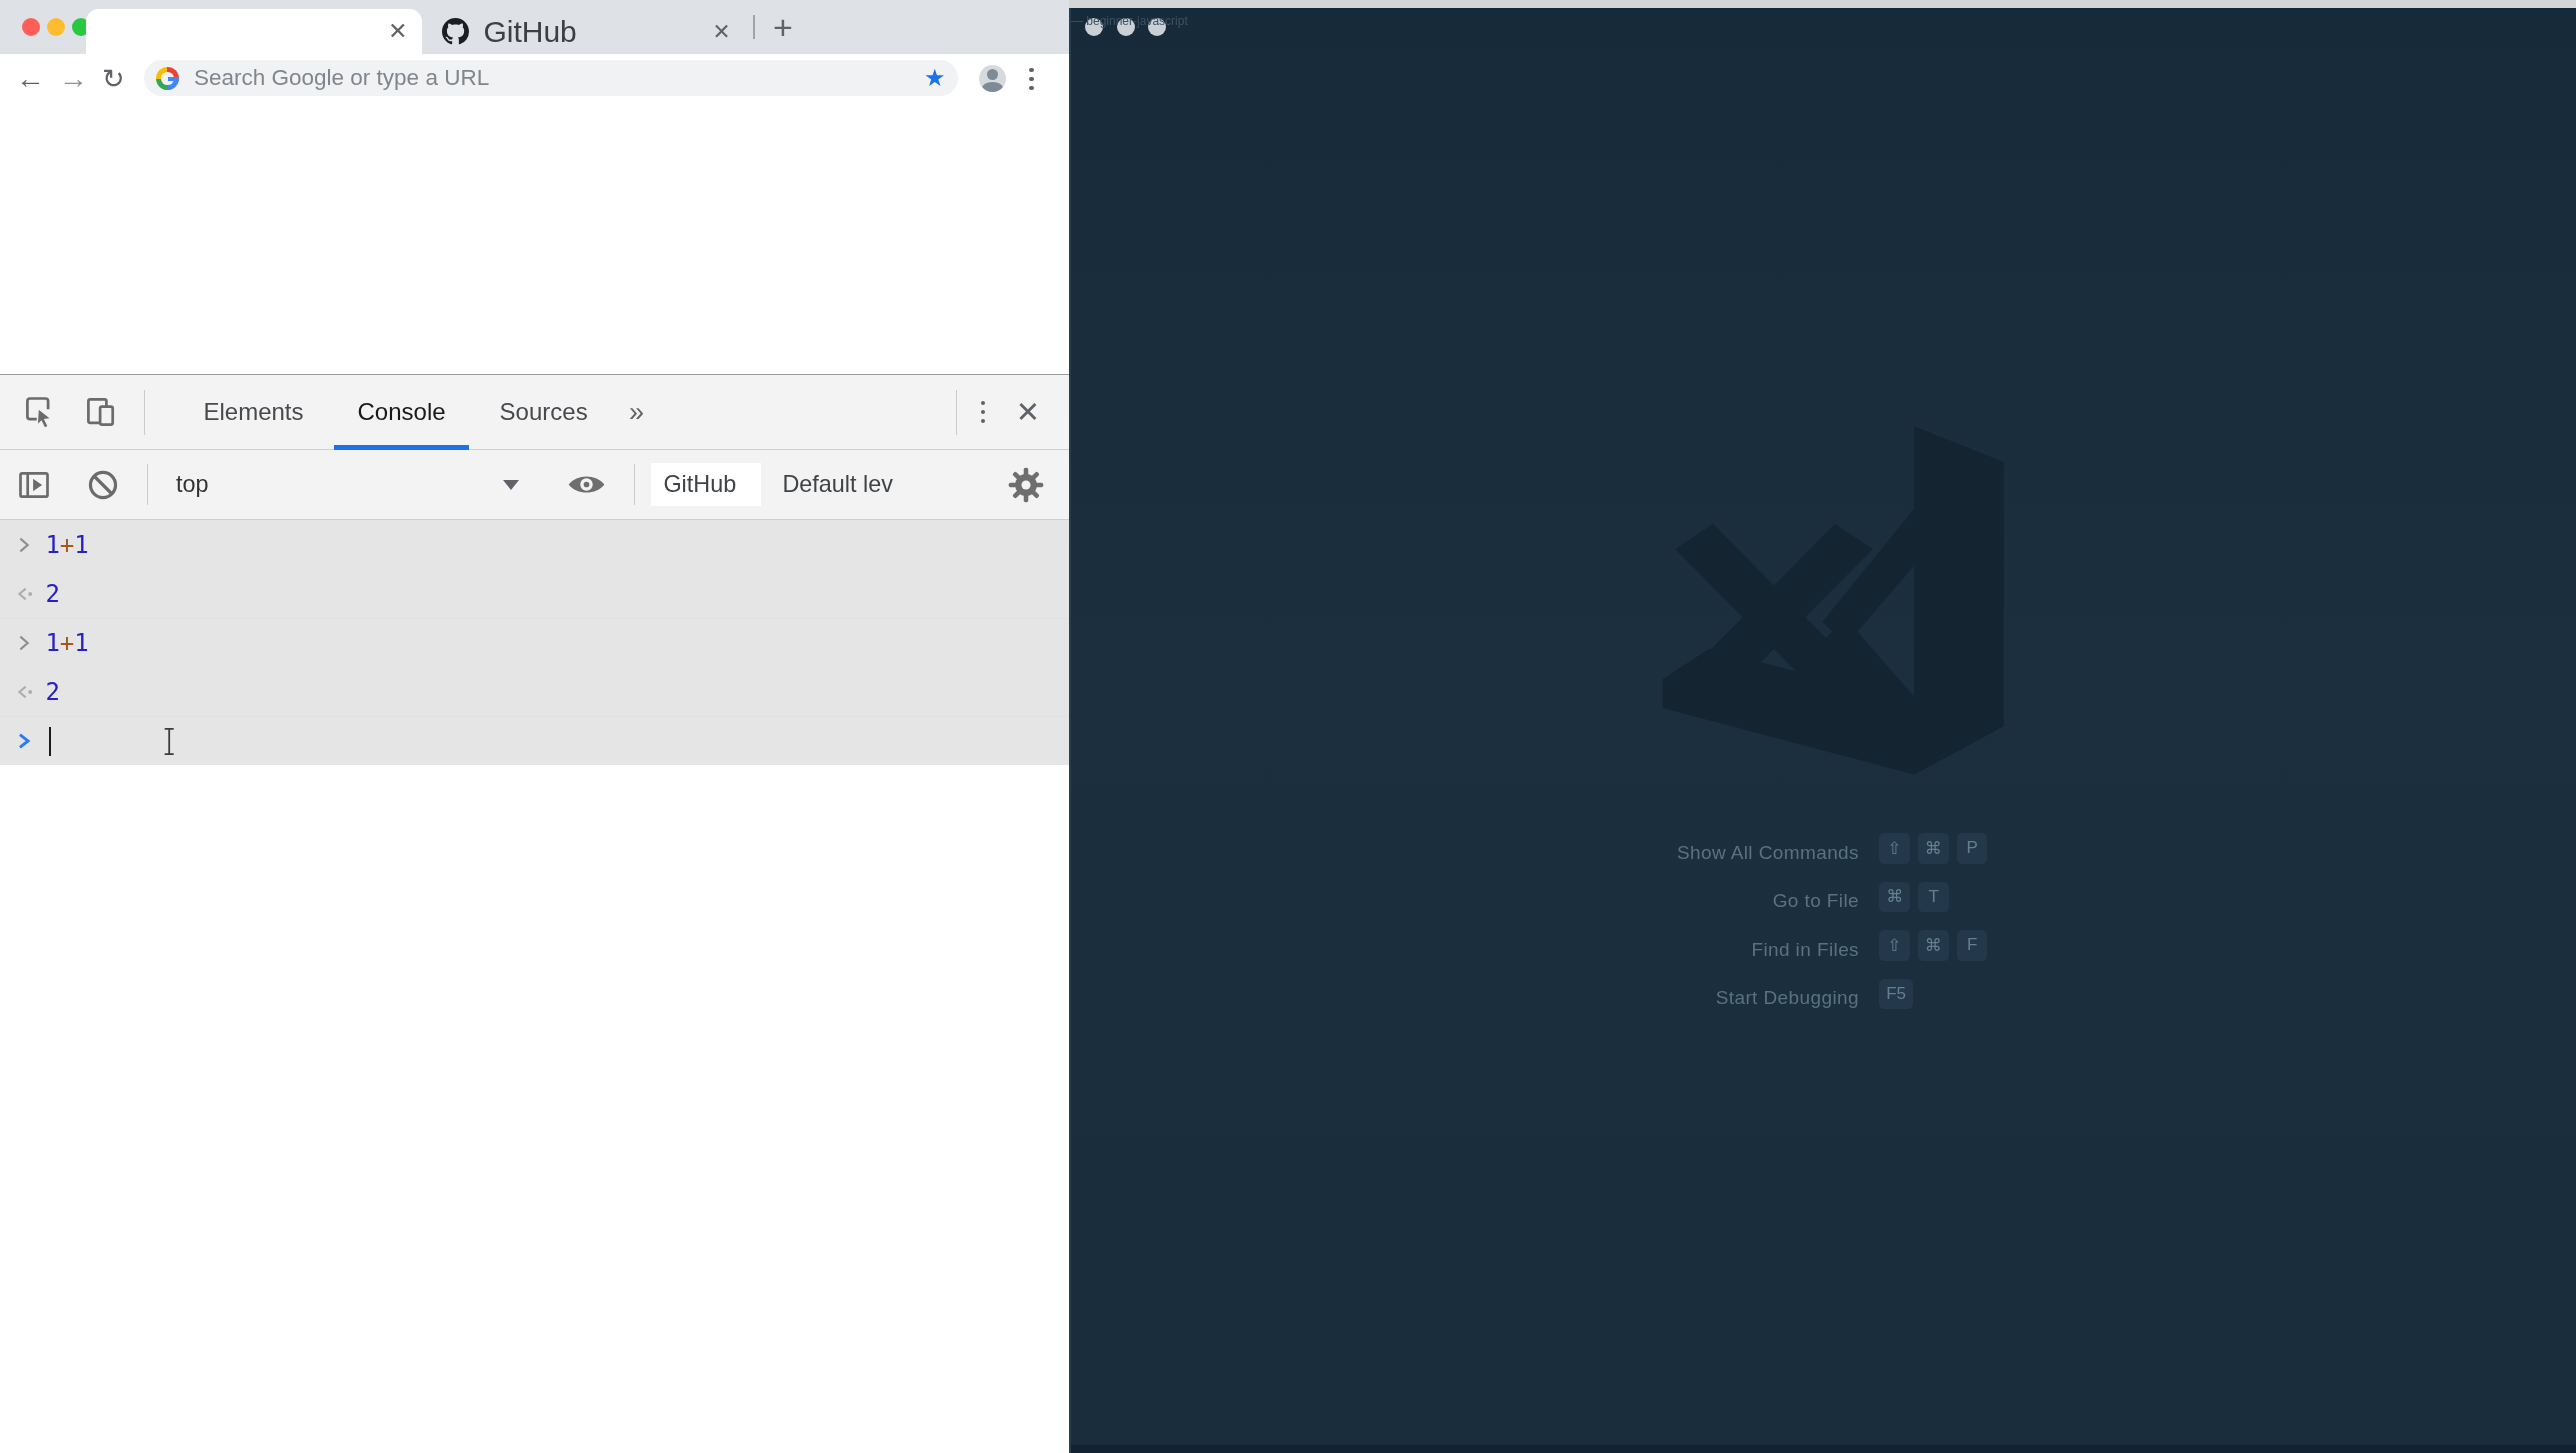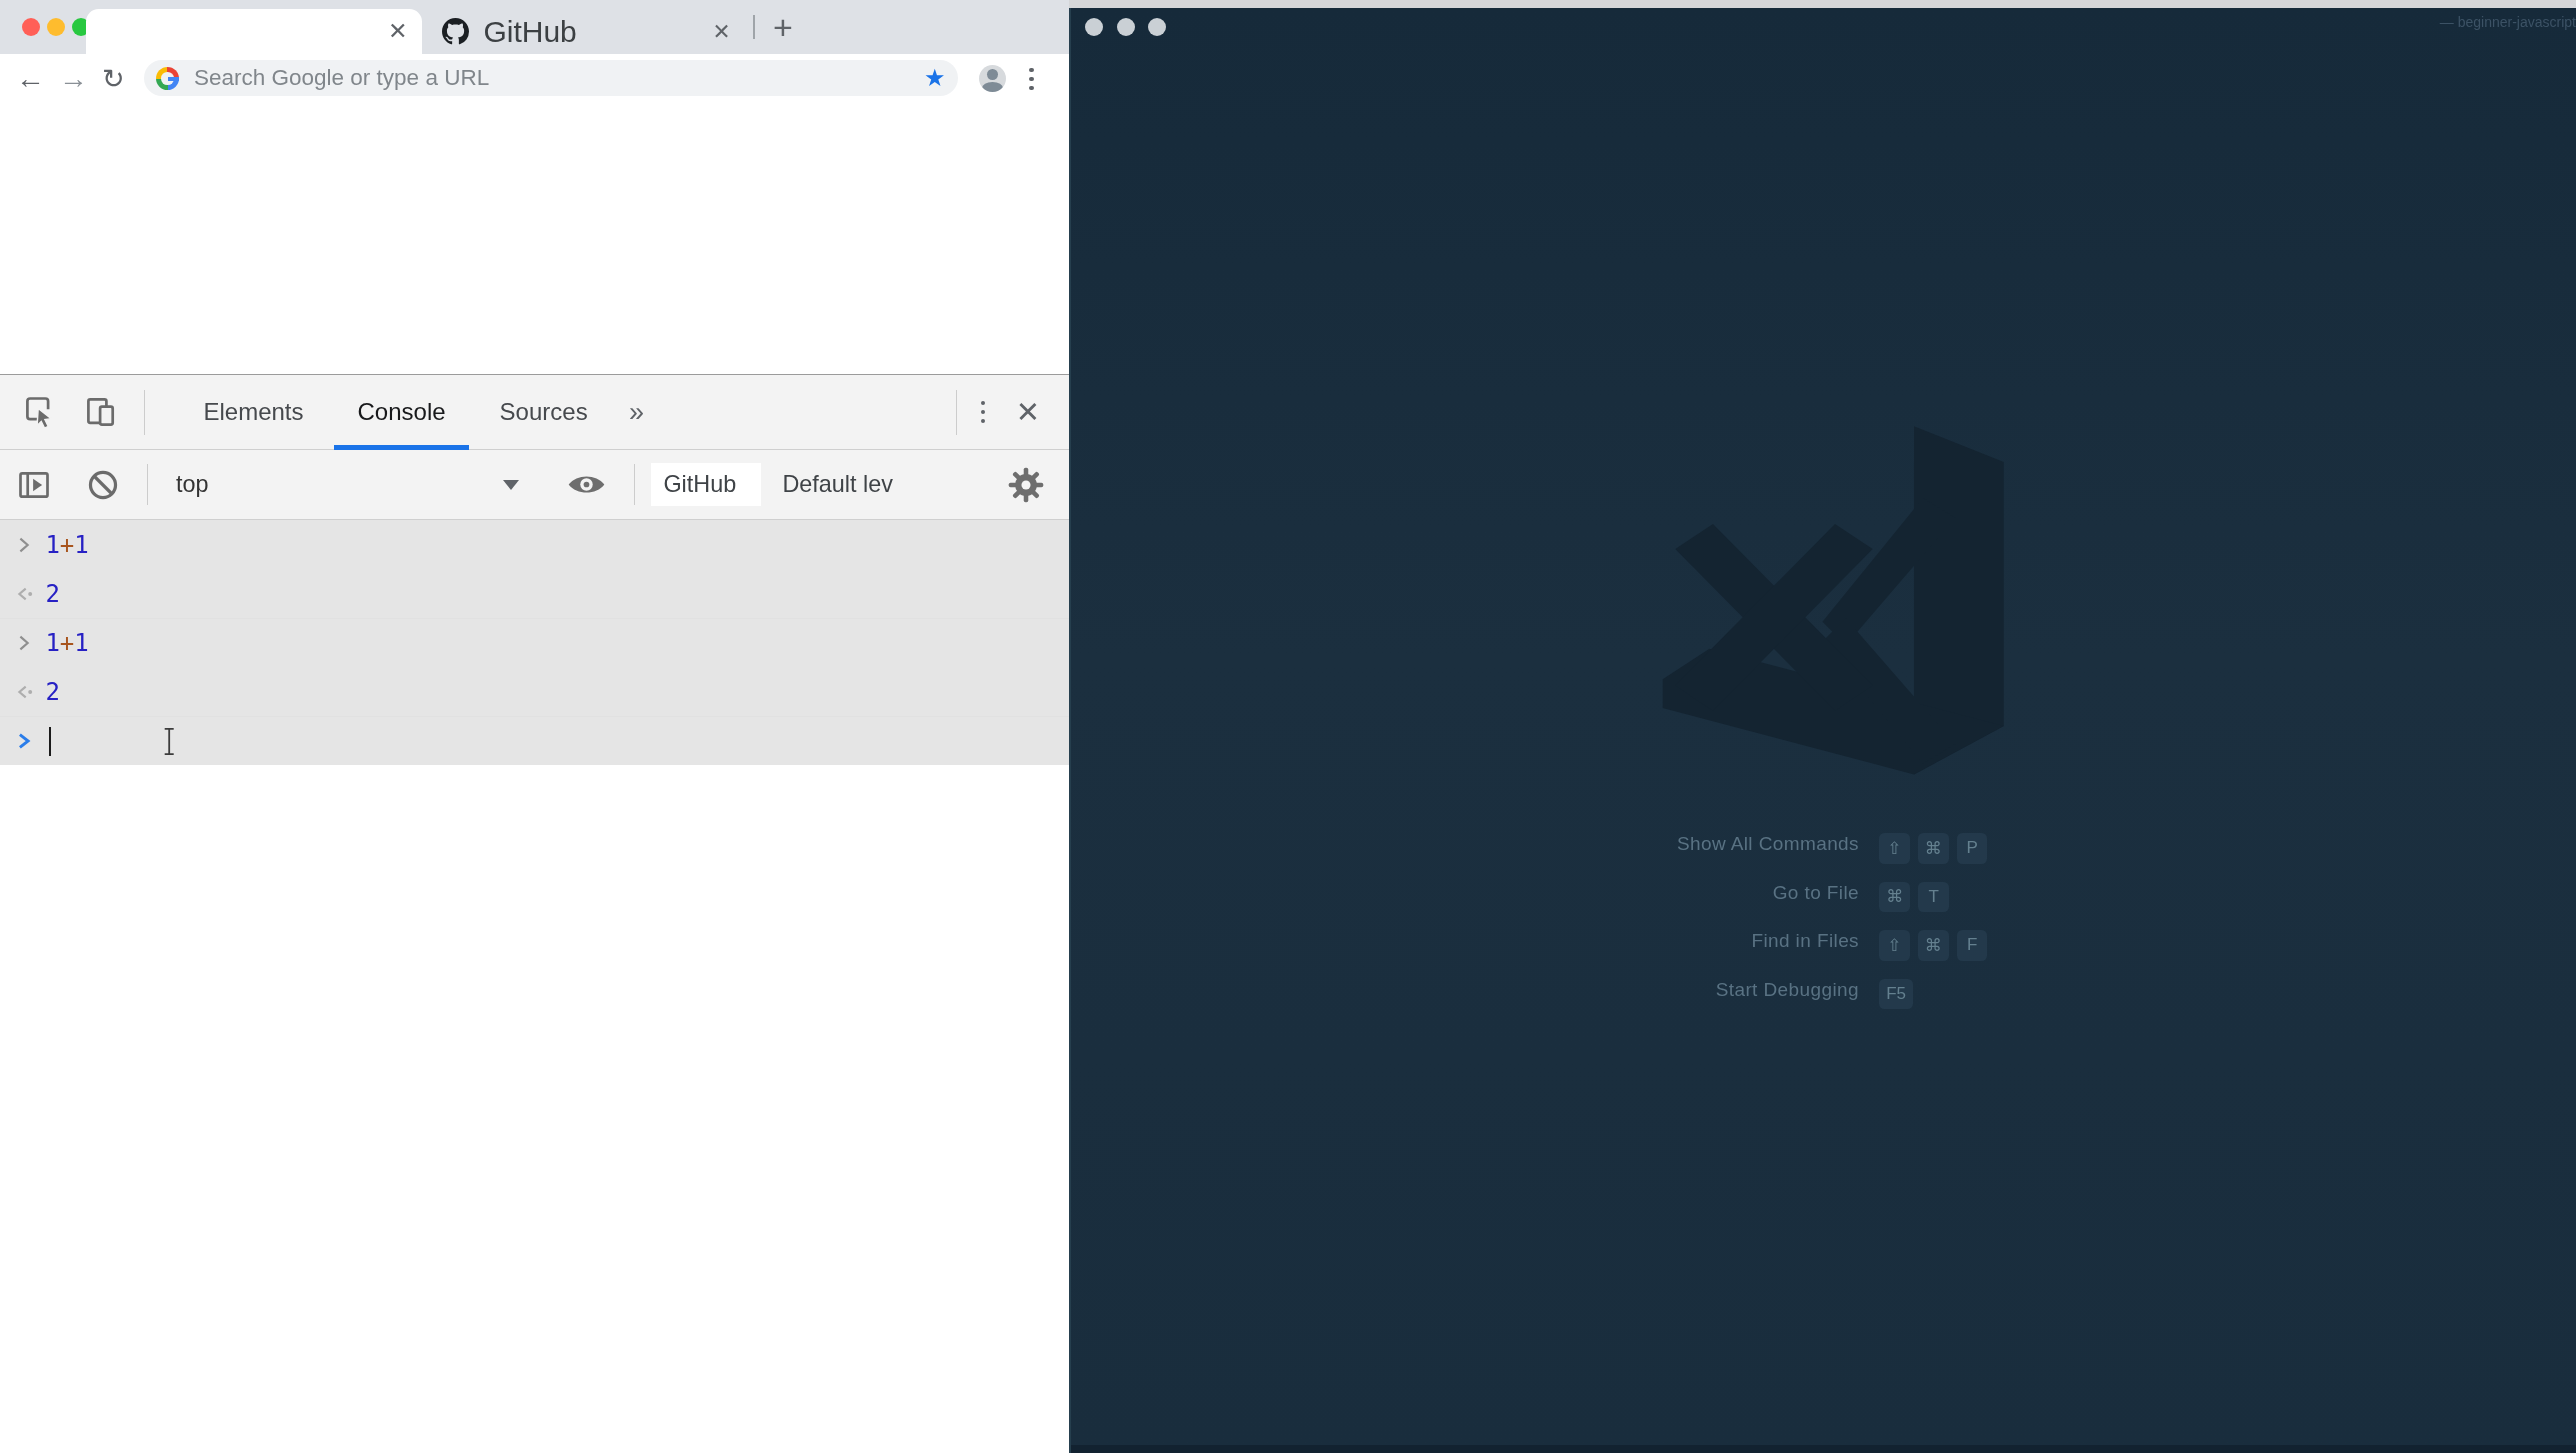--- a/index.html
+++ b/index.html
@@ -112,24 +112,24 @@
 
   
   .vscode-window { position:absolute; left:1069px; top:0; width:1507px; height:1453px; }
   .menubar-strip { position:absolute; left:0; top:0; width:100%; height:8px; background:#d5d6d8; }
   .vs-body { position:absolute; left:0; top:8px; right:0; bottom:0;
              background:linear-gradient(180deg, #162a3a 0%, #1b2f3f 45%, #192d3d 100%);
              border-left:2.7px solid #263f4e; }
   .vs-bottom-edge { position:absolute; left:0; bottom:0; width:100%; height:8px; background:#122230; }
   .vs-traffic { position:absolute; top:10px; width:18px; height:18px; border-radius:50%; background:#cad0d5; }
   .vtl-1 { left:14.4px; } .vtl-2 { left:46px; } .vtl-3 { left:77px; }
-  .vs-title { position:absolute; left:0; right:0; top:6.3px; text-align:right; font-size:14px; color:#3c5265; }
+  .vs-title { position:absolute; left:0; right:0; top:6.3px; text-align:left; font-size:12px; color:#3c5265; }
   .vs-logo { position:absolute; left:586px; top:402px; }
   .vs-shortcuts { position:absolute; left:269px; top:825px; width:862px; }
-  .vs-row { display:flex; align-items:flex-start; height:30.5px; margin-bottom:18px; }
+  .vs-row { display:flex; align-items:flex-end; height:30.5px; margin-bottom:18px; }
   .vs-label { flex:0 0 519px; text-align:right; font-size:19px; color:#597283; letter-spacing:0.4px; }
   .vs-keys { display:flex; gap:8px; margin-left:20px; }
   .keycap { min-width:30.5px; height:30.5px; padding:0 7.2px; background:#23394b; border-radius:5.4px;
             color:#64808f; font-size:17px; display:flex; align-items:center; justify-content:center; }
 </style>
 </head>
 <body>
 
 <div id="stage">
 

